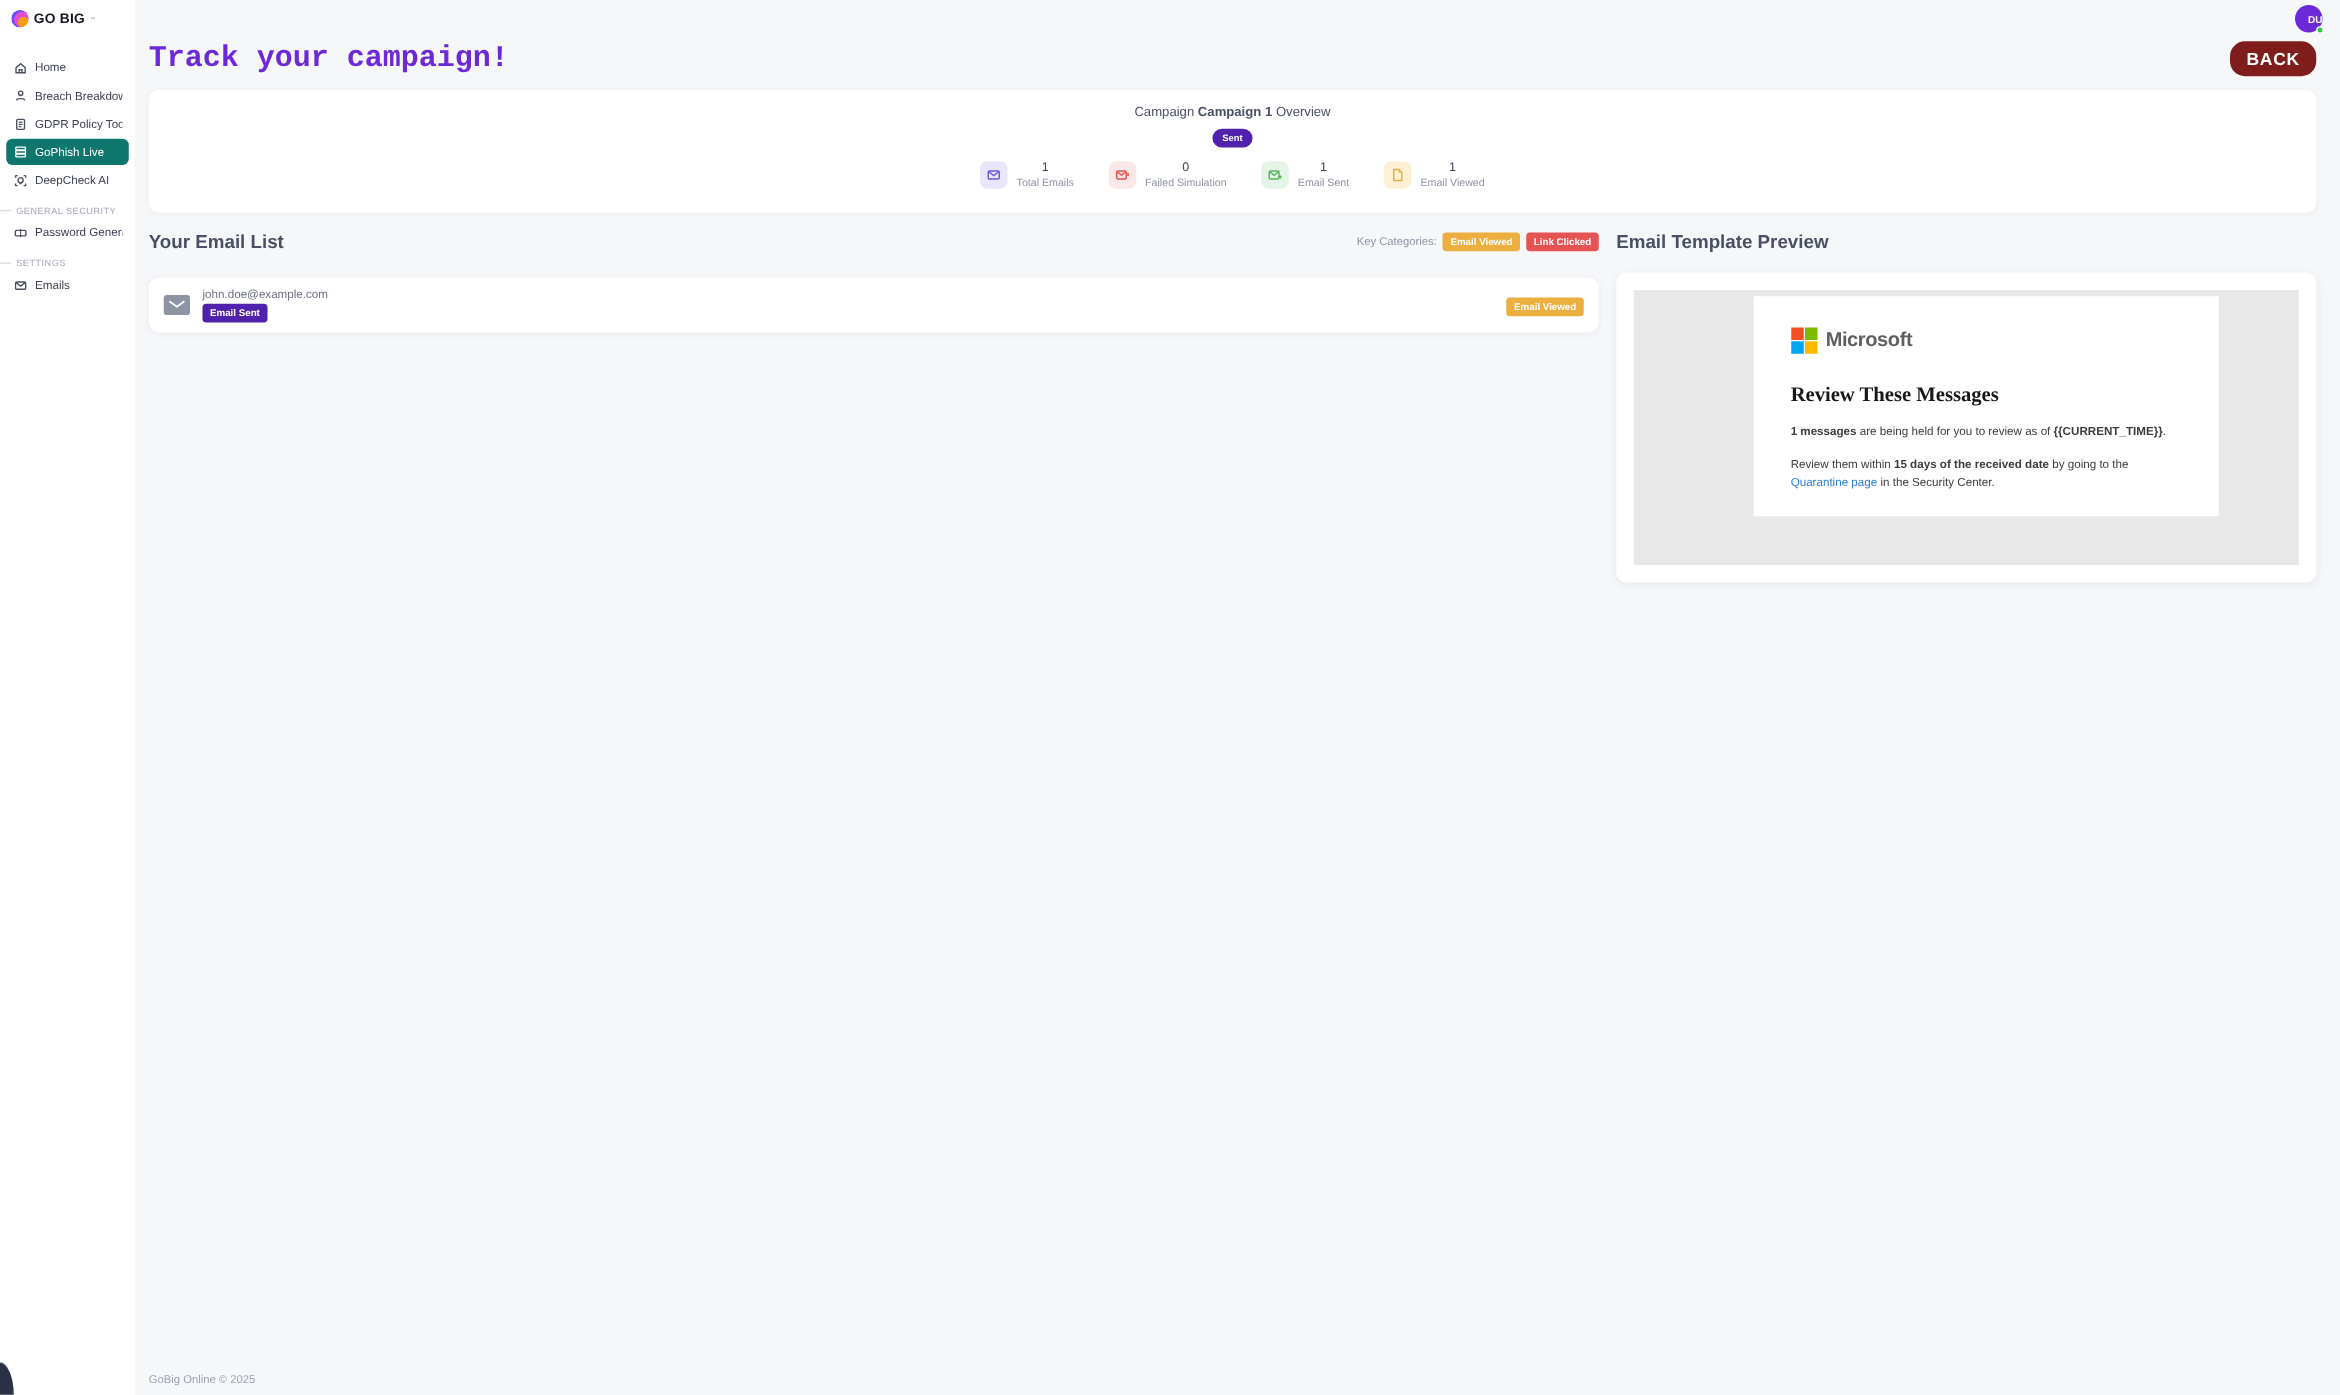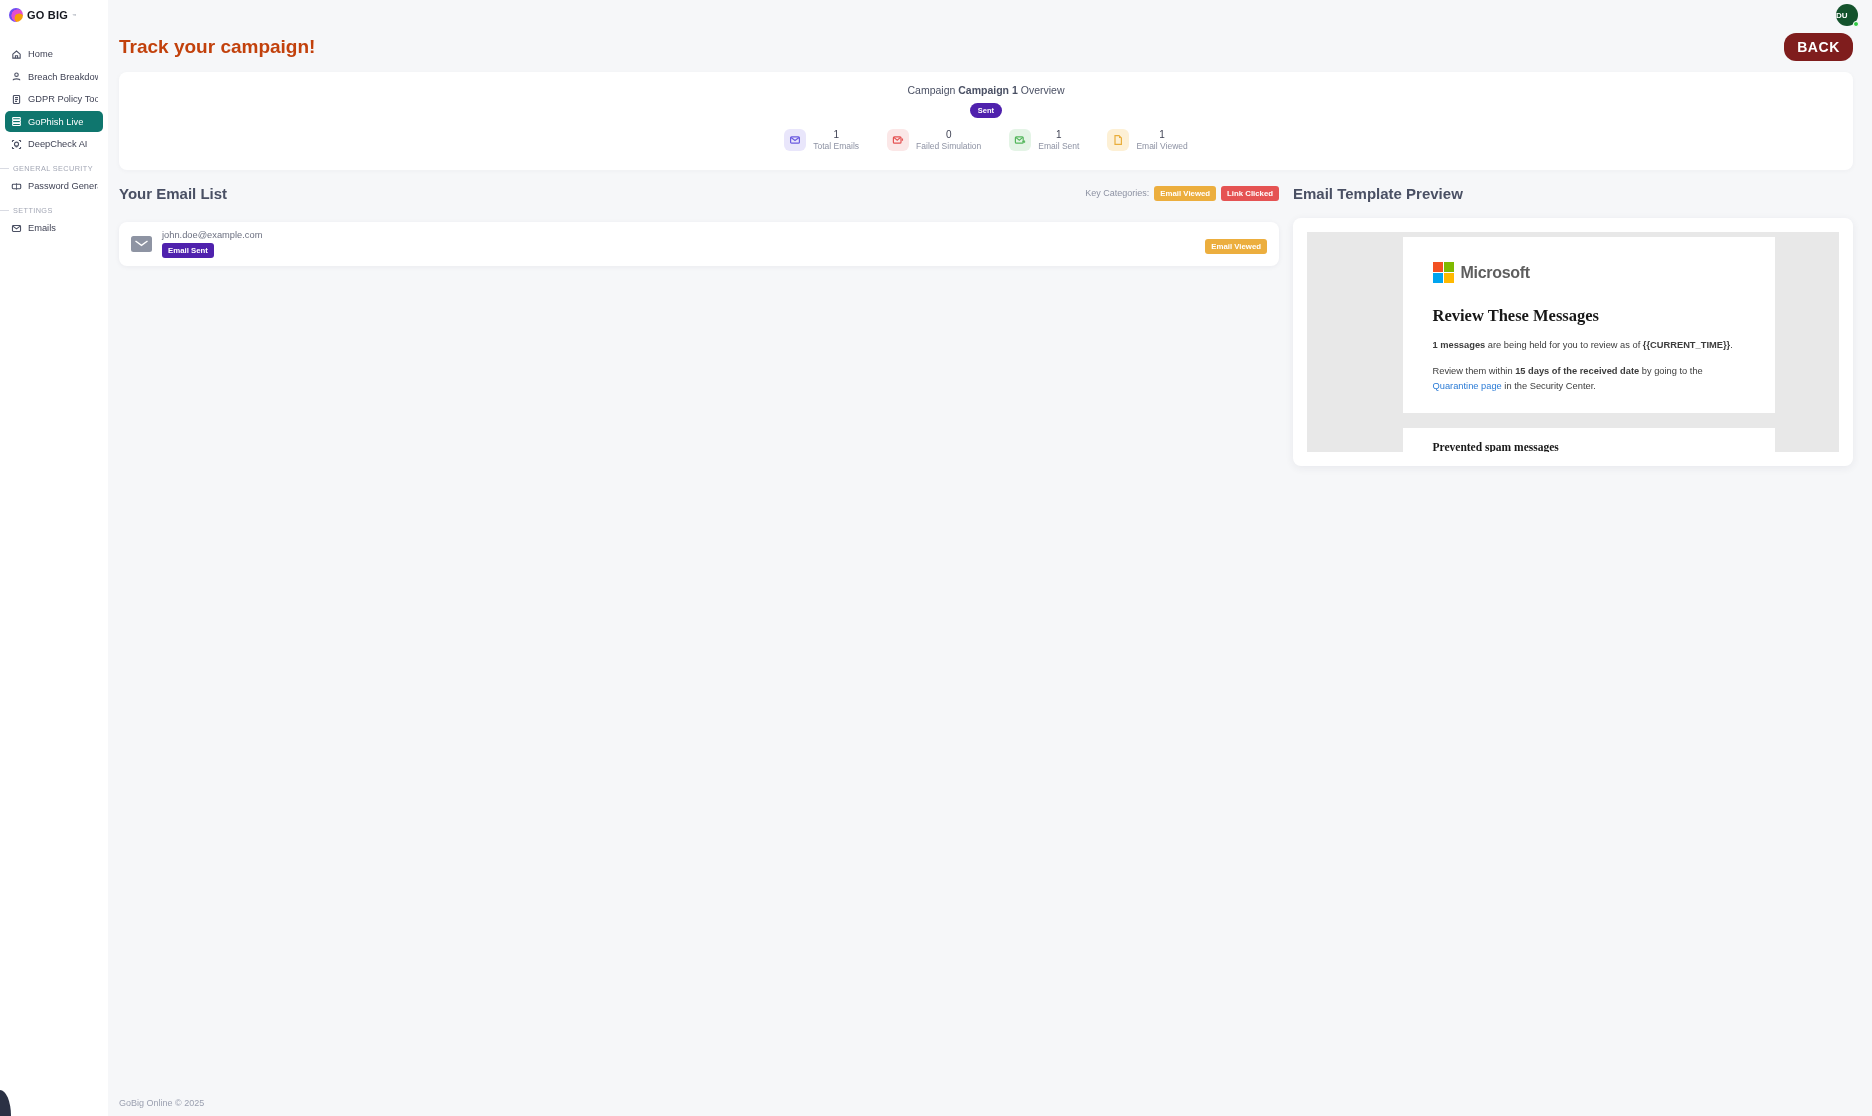--- a/index.html
+++ b/index.html
@@ -42,31 +42,31 @@
     margin:9px 0 3px 0; font-size:7.3px; letter-spacing:.4px; color:#a3a7b5;
     white-space:nowrap;
   }
   .section-label::before { content:""; width:9px; height:1px; background:#d9dbe3; margin-left:-5px; flex:none; }
 
   
   .main { margin-left:108px; height:100%; padding:0 19px 0 11px; position:relative; }
 
   .avatar {
     position:absolute; top:4px; right:14px; width:22px; height:22px;
-    background:#14532d; border-radius:50%; color:#fff;
-    font-size:8px; font-weight:700; display:flex; align-items:center; justify-content:flex-start;
+    background:#6d28d9; border-radius:50%; color:#fff;
+    font-size:8px; font-weight:700; display:flex; align-items:center; justify-content:flex-end;
     cursor:pointer; z-index:6;
   }
   .avatar .status-dot {
     position:absolute; right:-1px; bottom:-1px; width:6px; height:6px;
     background:#2fca44; border:1px solid #fff; border-radius:50%;
   }
 
   .page-header { display:flex; align-items:center; justify-content:space-between; padding-top:33px; }
-  .page-title { font-size:19px; font-weight:700; color:#c2410c; }
+  .page-title { font-size:24px; font-weight:700; color:#6d28d9;font-family:Liberation Mono, monospace; }
   .back-btn {
     background:#7f1d1d; color:#fff; border:none; cursor:pointer;
     font-family:inherit; font-size:14px; font-weight:700; letter-spacing:.6px;
     padding:6px 13px; border-radius:12px;
   }
 
   .card { background:#fff; border-radius:8px; }
 
   .overview-card {
     margin-top:11px; height:98px; padding-top:12px; text-align:center;
@@ -354,24 +354,20 @@
 
             <div class="mail-p">
               <b>1 messages</b><span> are being held for you to review as of </span><b>{{CURRENT_TIME}}</b><span>.</span>
             </div>
 
             <div class="mail-p">
               <span>Review them within </span><b>15 days of the received date</b><span> by going to the </span><a class="mail-link">Quarantine page</a><span> in the Security Center.</span>
             </div>
           </div>
 
-          <div class="email-page2">
-            <div class="mail-h2">Prevented spam messages</div>
-
-          </div>
 
         </div>
       </div>
     </div>
   </div>
 
   <div class="footer-note">GoBig Online © 2025</div>
 </main>
 
 <div class="corner-artifact"></div>

